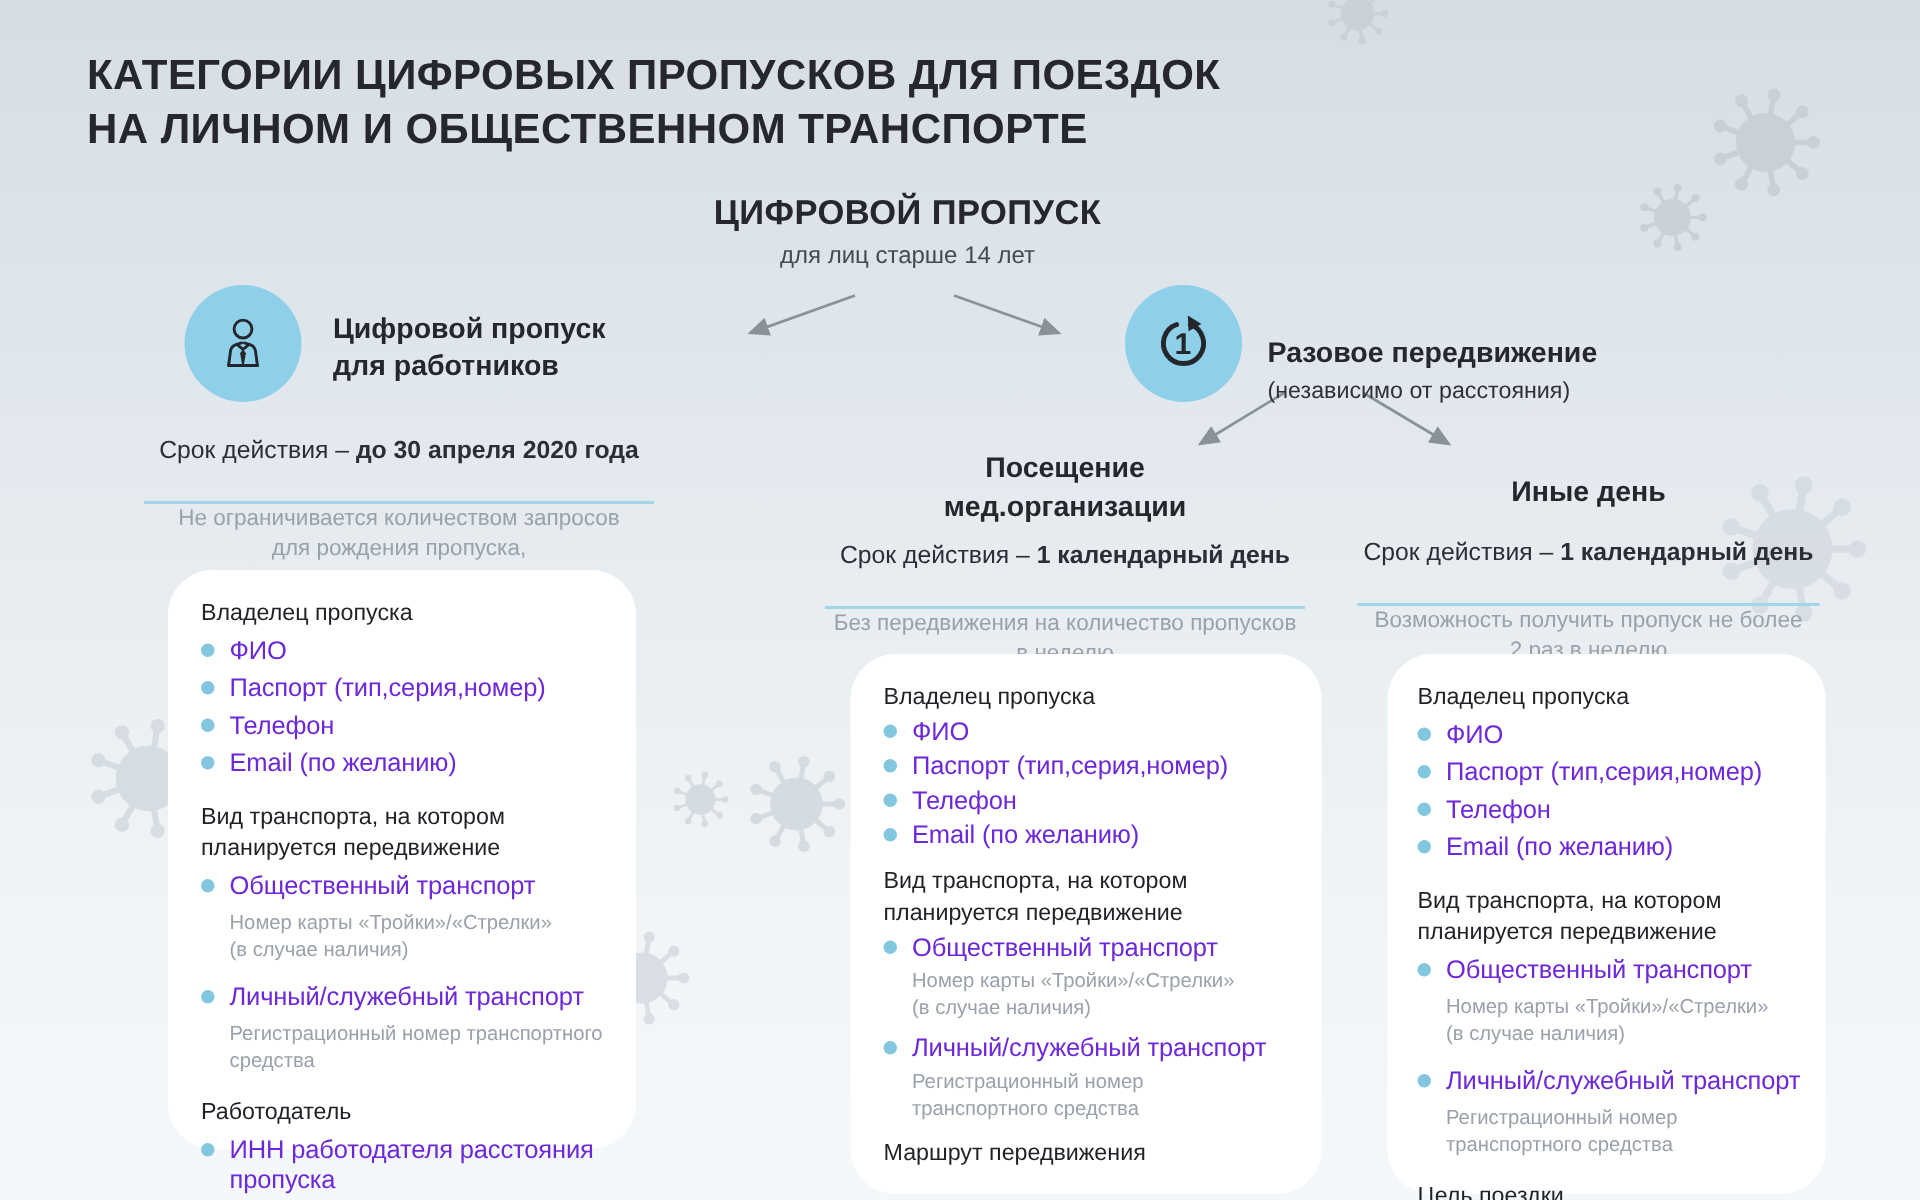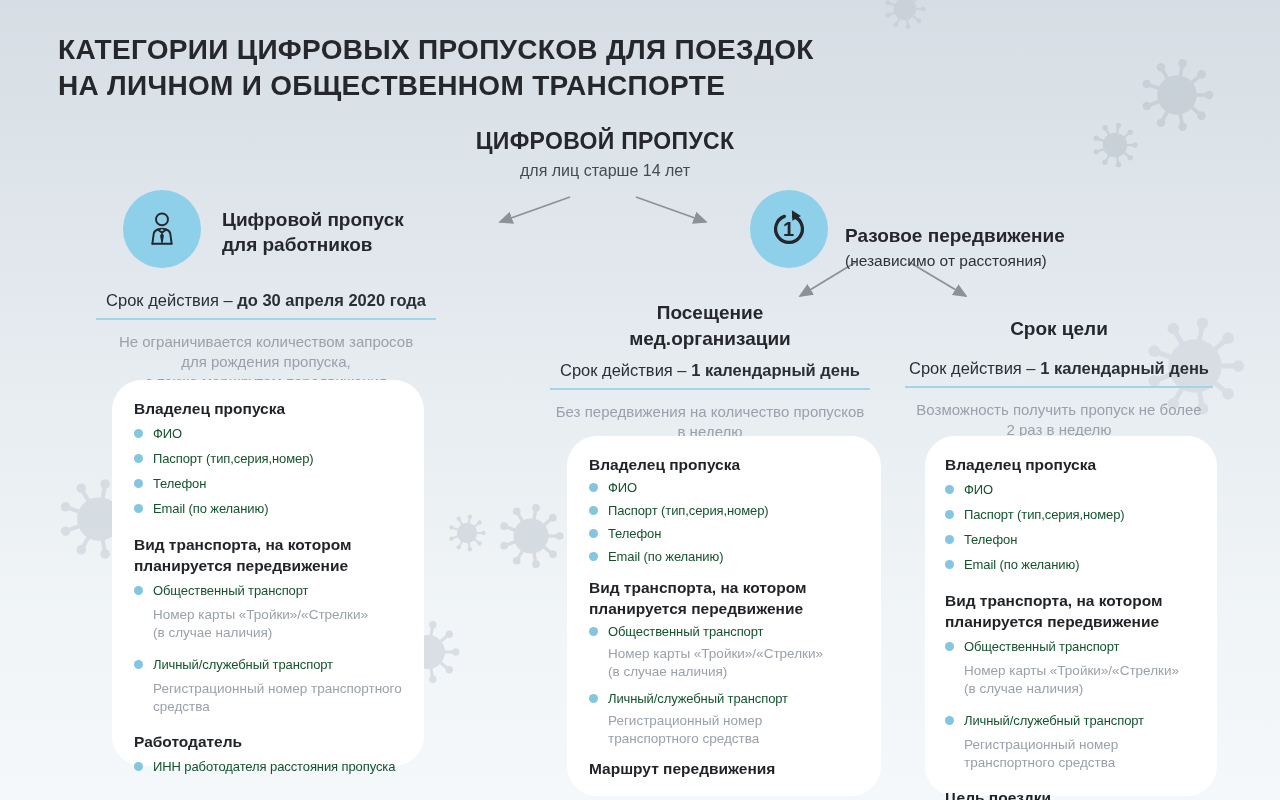--- a/index.html
+++ b/index.html
@@ -21,35 +21,35 @@
   .arrows{position:absolute;left:0;top:0;z-index:2;pointer-events:none;}
   
   .node-circle{position:absolute;width:78px;height:78px;border-radius:50%;
     background:#8ed0e9;display:flex;align-items:center;justify-content:center;z-index:3;}
   .node-label{position:absolute;z-index:3;color:#26262d;}
   .node-title{font-size:19px;font-weight:700;line-height:25px;}
   .node-sub{font-size:15.5px;color:#2e3238;margin-top:4px;}
   
   .col-block{position:absolute;text-align:center;z-index:2;color:#26262d;}
   .col-title{font-size:19px;font-weight:700;line-height:26px;}
-  .validity-row{margin-top:9px;padding-bottom:8px;border-bottom:2px solid #a3d5e8;
+  .validity-row{margin-top:9px;padding-bottom:24px;border-bottom:2px solid #a3d5e8;
     font-size:16.5px;color:#2b2e34;white-space:nowrap;}
   .v-label{font-weight:400;}
   .v-value{font-weight:700;}
-  .col-note{margin-top:12px;color:#9aa1ab;font-size:15px;line-height:20px;}
+  .col-note{margin-top:0;color:#9aa1ab;font-size:15px;line-height:20px;}
   
   .card{position:absolute;background:#ffffff;border-radius:30px;z-index:2;
     box-sizing:border-box;padding:18px 14px 14px 22px;}
   .card-section{margin-bottom:15px;}
   .tight .card-section{margin-bottom:10px;}
-  .sec-heading{font-size:15.5px;font-weight:700;line-height:21px;color:#1f2227;}
+  .sec-heading{font-size:15.5px;font-weight:400;line-height:21px;color:#1f2227;}
   .bullet-row{display:flex;align-items:flex-start;margin:5px 0;}
   .tight .bullet-row{margin:3px 0;}
   .dot{width:9px;height:9px;border-radius:50%;background:#82c6e0;margin:5px 10px 0 0;flex:none;}
-  .bullet-text{font-size:13px;line-height:20px;color:#14532d;letter-spacing:-.1px;}
+  .bullet-text{font-size:17px;line-height:20px;color:#6d28d9;letter-spacing:-.1px;}
   .sub-block{margin:1px 0 13px 19px;color:#9aa1ab;font-size:13.5px;line-height:18px;}
   .tight .sub-block{margin-bottom:8px;}
   .hidden-defs{position:absolute;width:0;height:0;overflow:hidden;}
 </style>
 </head>
 <body>
 
 <div class="stage">
 
   <svg class="hidden-defs" aria-hidden="true">
@@ -169,21 +169,21 @@
     <div class="validity-row">
       <span class="v-label">Срок действия – </span><span class="v-value">1 календарный день</span>
     </div>
     <div class="col-note">
       <div>Без передвижения на количество пропусков</div>
       <div>в неделю</div>
     </div>
   </div>
 
   <div class="col-block" style="left:905px;top:316px;width:308px;">
-    <div class="col-title">Срок цели</div>
+    <div class="col-title">Иные день</div>
     <div class="validity-row" style="margin-top:17px;">
       <span class="v-label">Срок действия – </span><span class="v-value">1 календарный день</span>
     </div>
     <div class="col-note">
       <div>Возможность получить пропуск не более</div>
       <div>2 раз в неделю</div>
     </div>
   </div>
 
   <div class="card roomy" style="left:112px;top:380px;width:312px;height:386px;">

